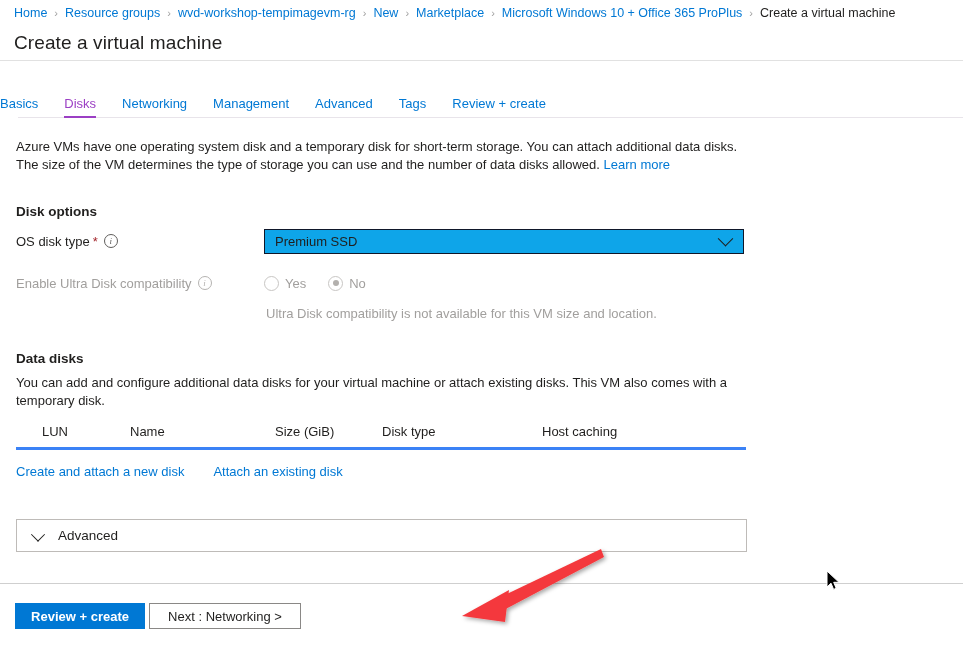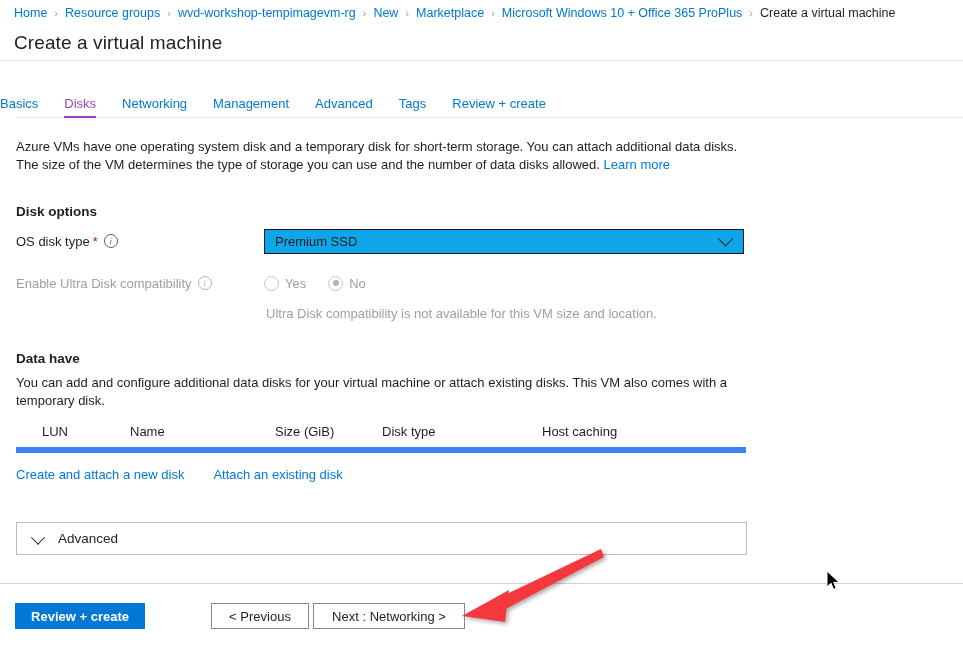--- a/index.html
+++ b/index.html
@@ -229,21 +229,21 @@
   .disk-table {
     width: 730px;
     border-collapse: collapse;
   }
   .disk-table th {
     text-align: left;
     font-size: 13px;
     font-weight: normal;
     color: #201f1e;
     padding: 2px 0 8px 0;
-    border-bottom: 6px solid #3b82f6;
+    border-bottom: 3px solid #3b82f6;
   }
   .col-lun { width: 88px; padding-left: 26px !important; }
   .col-name { width: 145px; }
   .col-size { width: 107px; }
   .col-type { width: 160px; }
 
   .table-actions {
     margin-top: 14px;
     display: flex;
     align-items: center;
@@ -392,21 +392,21 @@
         <span class="radio-label">Yes</span>
       </div>
       <div class="radio-opt">
         <span class="radio-circle checked"></span>
         <span class="radio-label">No</span>
       </div>
     </div>
   </div>
   <div class="helper-note">Ultra Disk compatibility is not available for this VM size and location.</div>
 
-  <div class="section-head" style="margin-top:30px;">Data have</div>
+  <div class="section-head" style="margin-top:30px;">Data disks</div>
 
   <div class="body-text">
     <span>You can add and configure additional data disks for your virtual machine or attach existing disks. This VM also comes with a</span>
     <span>temporary disk.</span>
   </div>
 
   <table class="disk-table">
     <thead>
       <tr>
         <th class="col-lun">LUN</th>
@@ -426,21 +426,20 @@
 
   <div class="accordion">
     <span class="accordion-chevron"></span>
     <span class="accordion-label">Advanced</span>
   </div>
 
 </div>
 
 <div class="footer">
   <button class="btn-primary">Review + create</button>
-  <button class="btn-secondary btn-prev">&lt; Previous</button>
   <button class="btn-secondary btn-next">Next : Networking &gt;</button>
 </div>
 
 <svg class="arrow-overlay" viewBox="0 0 963 648">
   <defs>
     <filter id="arrShadow" x="-30%" y="-30%" width="170%" height="170%">
       <feDropShadow dx="2" dy="2" stdDeviation="2" flood-color="#000000" flood-opacity="0.35"></feDropShadow>
     </filter>
   </defs>
   <g filter="url(#arrShadow)">

